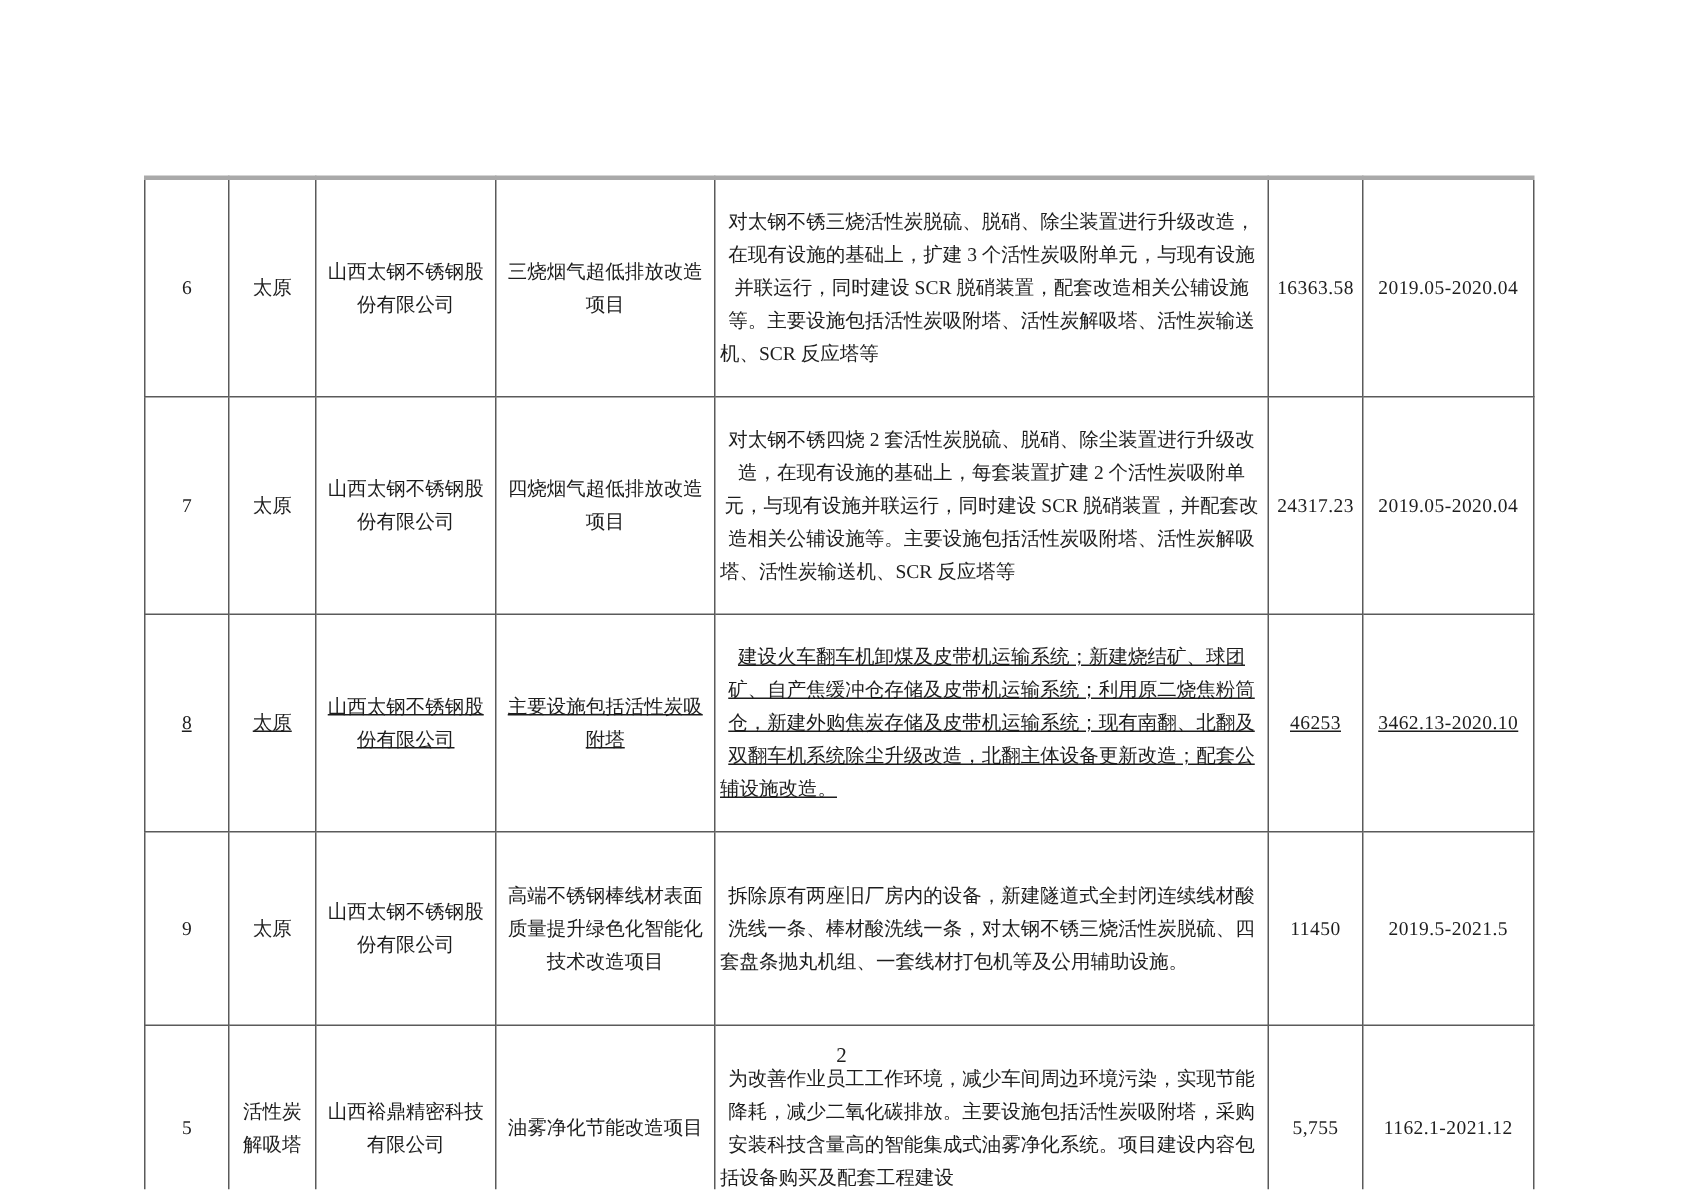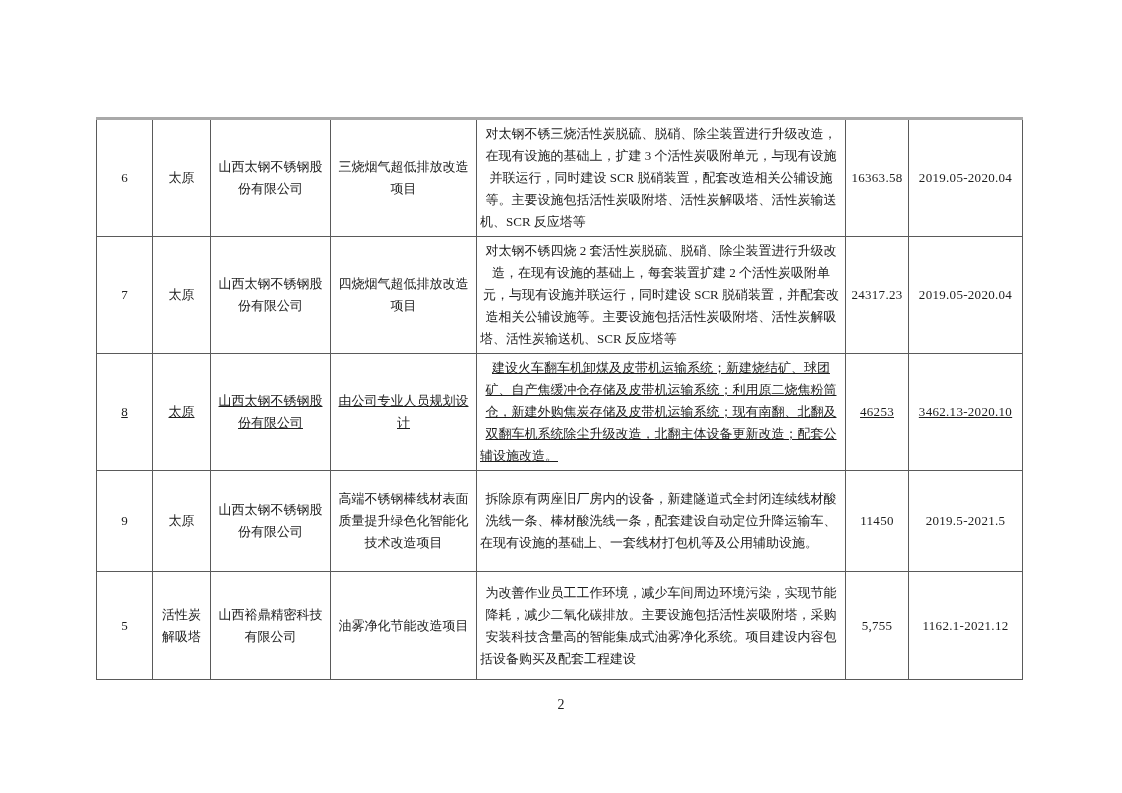--- a/index.html
+++ b/index.html
@@ -24,21 +24,21 @@
     table-layout: fixed;
     width: 926px;
     border-top: 3px solid #a9a9a9;
   }
   table.projects td {
     border: 1px solid #5a5a5a;
     font-size: 13px;
     line-height: 22px;
     text-align: center;
     vertical-align: middle;
-    padding: 3px 3px;
+    padding: 17px 3px;
     word-break: break-all;
     overflow: hidden;
   }
   
   col.c-no      { width: 56px;  }
   col.c-city    { width: 58px;  }
   col.c-company { width: 120px; }
   col.c-project { width: 146px; }
   col.c-desc    { width: 369px; }
   col.c-amount  { width: 63px;  }
@@ -102,31 +102,31 @@
     <td class="c-company">山西太钢不锈钢股份有限公司</td>
     <td class="c-project">四烧烟气超低排放改造项目</td>
     <td class="c-desc">对太钢不锈四烧 2 套活性炭脱硫、脱硝、除尘装置进行升级改造，在现有设施的基础上，每套装置扩建 2 个活性炭吸附单元，与现有设施并联运行，同时建设 SCR 脱硝装置，并配套改造相关公辅设施等。主要设施包括活性炭吸附塔、活性炭解吸塔、活性炭输送机、SCR 反应塔等</td>
     <td class="c-amount">24317.23</td>
     <td class="c-period">2019.05-2020.04</td>
   </tr>
         <tr>
     <td class="c-no">8</td>
     <td class="c-city">太原</td>
     <td class="c-company">山西太钢不锈钢股份有限公司</td>
-    <td class="c-project">由公司专业人员规划设计</td>
+    <td class="c-project">主要设施包括活性炭吸附塔</td>
     <td class="c-desc">建设火车翻车机卸煤及皮带机运输系统；新建烧结矿、球团矿、自产焦缓冲仓存储及皮带机运输系统；利用原二烧焦粉筒仓，新建外购焦炭存储及皮带机运输系统；现有南翻、北翻及双翻车机系统除尘升级改造，北翻主体设备更新改造；配套公辅设施改造。</td>
     <td class="c-amount">46253</td>
     <td class="c-period">3462.13-2020.10</td>
   </tr>
         <tr>
     <td class="c-no">9</td>
     <td class="c-city">太原</td>
     <td class="c-company">山西太钢不锈钢股份有限公司</td>
     <td class="c-project">高端不锈钢棒线材表面质量提升绿色化智能化技术改造项目</td>
-    <td class="c-desc">拆除原有两座旧厂房内的设备，新建隧道式全封闭连续线材酸洗线一条、棒材酸洗线一条，配套建设自动定位升降运输车、在现有设施的基础上、一套线材打包机等及公用辅助设施。</td>
+    <td class="c-desc">拆除原有两座旧厂房内的设备，新建隧道式全封闭连续线材酸洗线一条、棒材酸洗线一条，对太钢不锈三烧活性炭脱硫、四套盘条抛丸机组、一套线材打包机等及公用辅助设施。</td>
     <td class="c-amount">11450</td>
     <td class="c-period">2019.5-2021.5</td>
   </tr>
         <tr>
     <td class="c-no">5</td>
     <td class="c-city">活性炭解吸塔</td>
     <td class="c-company">山西裕鼎精密科技有限公司</td>
     <td class="c-project">油雾净化节能改造项目</td>
     <td class="c-desc">为改善作业员工工作环境，减少车间周边环境污染，实现节能降耗，减少二氧化碳排放。主要设施包括活性炭吸附塔，采购安装科技含量高的智能集成式油雾净化系统。项目建设内容包括设备购买及配套工程建设</td>
     <td class="c-amount">5,755</td>

